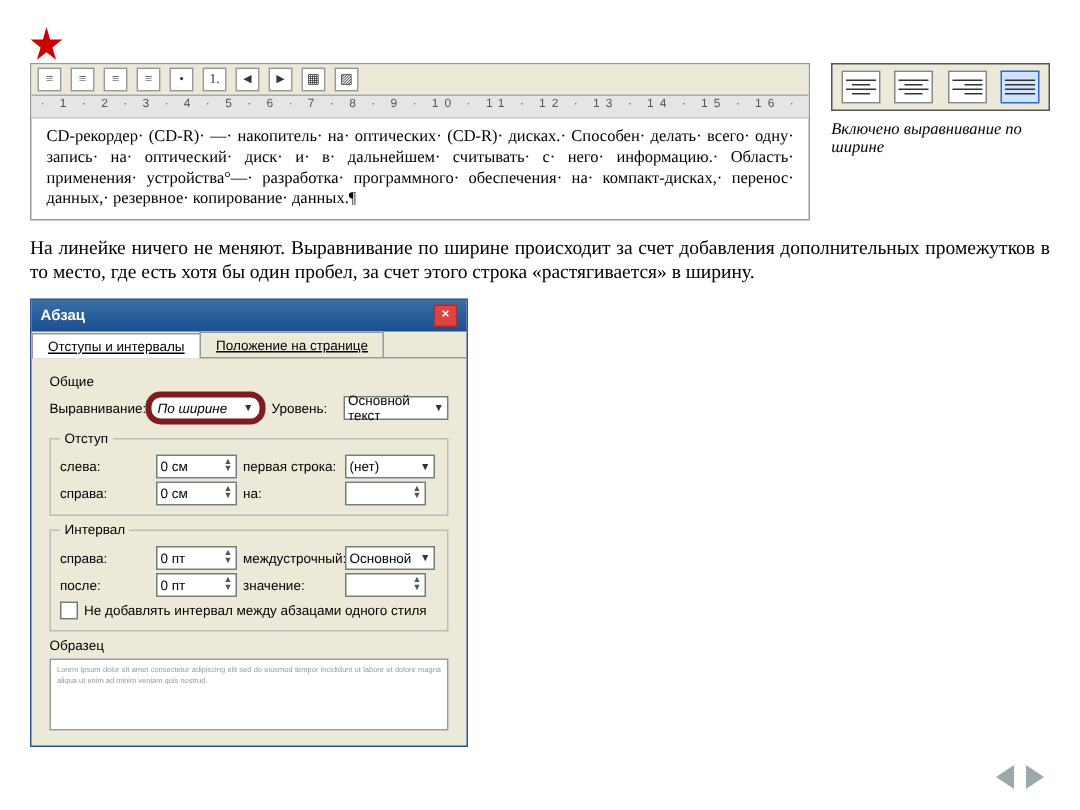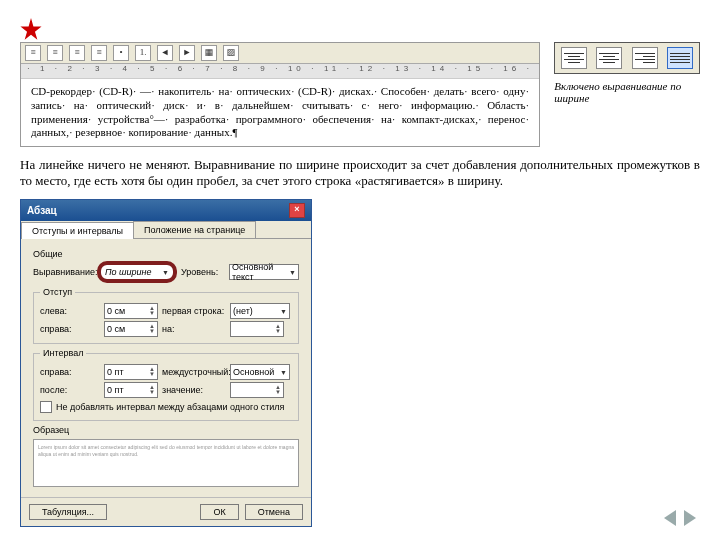--- a/index.html
+++ b/index.html
@@ -60,21 +60,21 @@
   }
   .title-bar{
     background:linear-gradient(#3a6ea5,#1b4f91);color:#fff;
     padding:3px 6px;font-size:10px;font-weight:bold;
     display:flex;justify-content:space-between;align-items:center;
   }
   .close-x{
     width:14px;height:13px;background:#e04343;border:1px solid #933;
     color:#fff;font-size:9px;line-height:11px;text-align:center;font-weight:bold;
   }
-  .tabs{display:flex;border-bottom:1px solid #999;font-size:9px;}
+  .tabs{display:flex;border-bottom:1px solid #999;font-size:9px;text-decoration:underline;}
   .tab{padding:3px 10px;background:#ece9d8;border:1px solid #999;border-bottom:none;margin-right:-1px;}
   .tab.active{background:#fff;position:relative;top:1px;}
   .dlg-body{padding:6px 12px;}
   .group-label{font-size:9px;margin:4px 0 2px 0;}
   .row{display:flex;align-items:center;gap:4px;margin:2px 0;}
   .row label{width:60px;font-size:9px;}
   .drop{
     height:14px;border:1px solid #7a7a7a;background:#fff;flex:1;
     display:flex;align-items:center;justify-content:space-between;
     padding:0 2px;font-size:9px;
@@ -251,24 +251,19 @@
           <span class="box"></span>
           <span>Не добавлять интервал между абзацами одного стиля</span>
         </div>
       </fieldset>
 
       <div class="group-label">Образец</div>
       <div class="preview">
         Lorem ipsum dolor sit amet consectetur adipiscing elit sed do eiusmod tempor incididunt ut labore et dolore magna aliqua ut enim ad minim veniam quis nostrud.
       </div>
     </div>
-    <div class="dlg-footer">
-      <div class="btn" style="margin-right:auto">Табуляция...</div>
-      <div class="btn">ОК</div>
-      <div class="btn">Отмена</div>
-    </div>
   </div>
 </div>
 
 <div class="nav-arrows">
   <div class="tri left"></div>
   <div class="tri right"></div>
 </div>
 
 </body></html>

